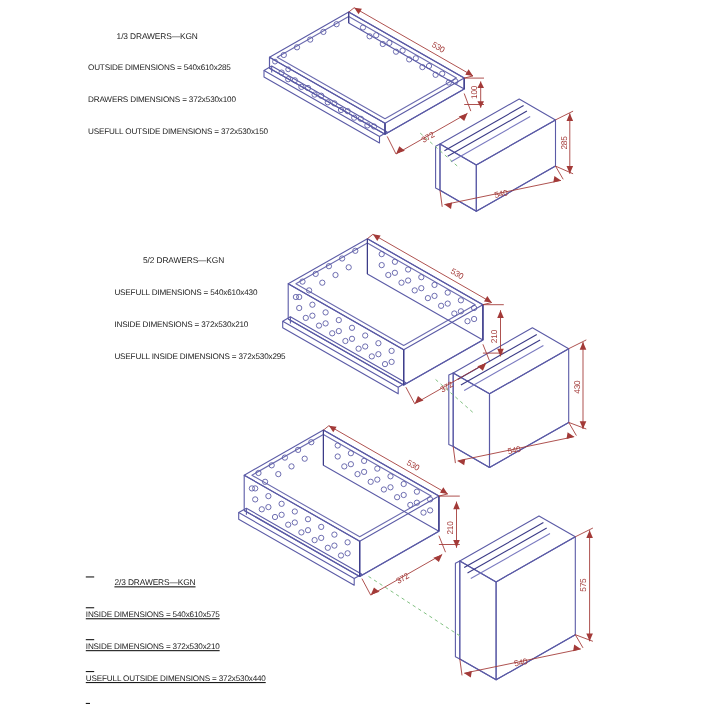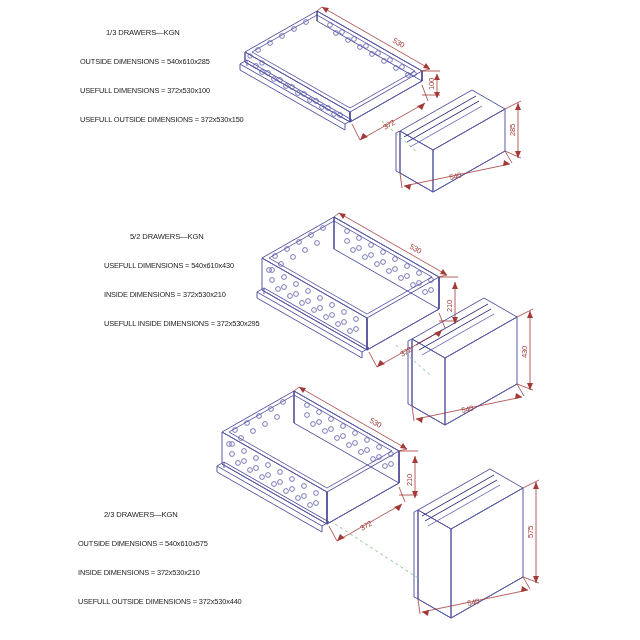--- a/index.html
+++ b/index.html
@@ -30,34 +30,34 @@
   }
 </style>
 </head>
 <body>
 
 <div id="sheet">
 
   <div class="spec" style="left:80px;top:9px;">
     <span class="title">1/3 DRAWERS—KGN</span>
     <span class="ln">OUTSIDE DIMENSIONS = 540x610x285</span>
-    <span class="ln">USEFULL DIMENSIONS = 372x530x100</span>
+    <span class="ln">DRAWERS DIMENSIONS = 372x530x100</span>
     <span class="ln">USEFULL OUTSIDE DIMENSIONS = 372x530x150</span>
   </div>
 
   <div class="spec" style="left:104px;top:213px;">
     <span class="title">5/2 DRAWERS—KGN</span>
     <span class="ln">USEFULL DIMENSIONS = 540x610x430</span>
     <span class="ln">INSIDE DIMENSIONS = 372x530x210</span>
     <span class="ln">USEFULL INSIDE DIMENSIONS = 372x530x295</span>
   </div>
 
-  <div class="spec" style="left:78px;top:491px;">
+  <div class="spec" style="left:78px;top:506px;text-decoration:underline;">
     <span class="title">2/3 DRAWERS—KGN</span>
-    <span class="ln">OUTSIDE DIMENSIONS = 540x610x575</span>
+    <span class="ln">INSIDE DIMENSIONS = 540x610x575</span>
     <span class="ln">INSIDE DIMENSIONS = 372x530x210</span>
     <span class="ln">USEFULL OUTSIDE DIMENSIONS = 372x530x440</span>
   </div>
 
   <svg width="640" height="640" viewBox="0 0 640 640">
     <defs>
       <g id="holes-def"></g>
     </defs>
 
     <g>

